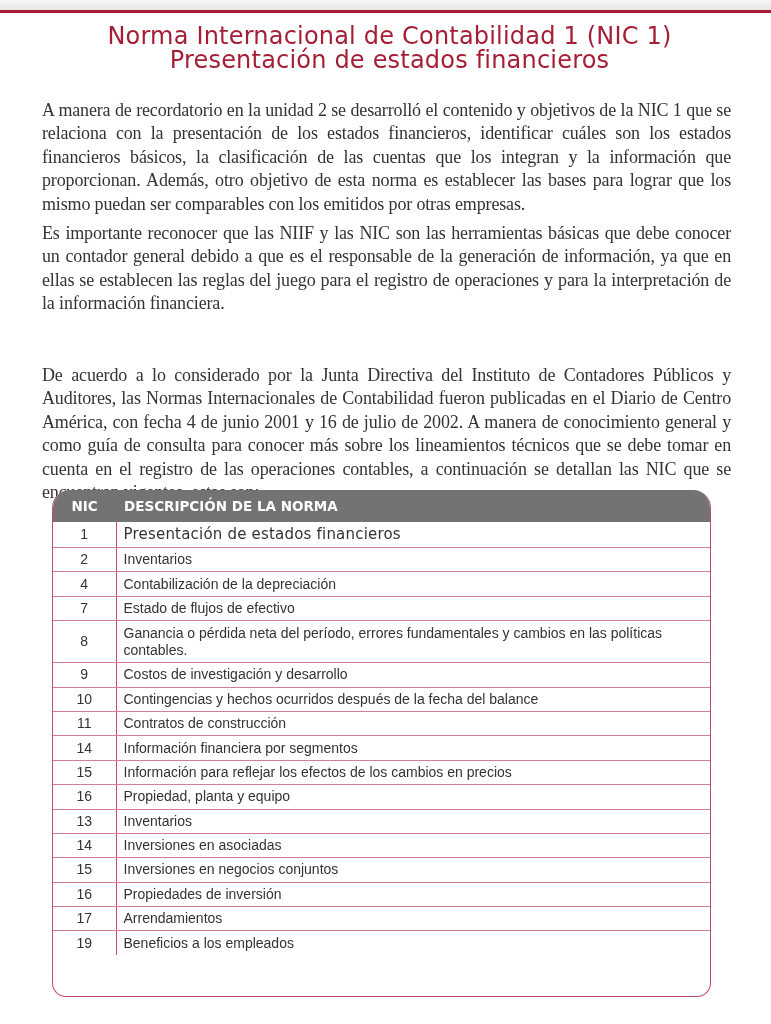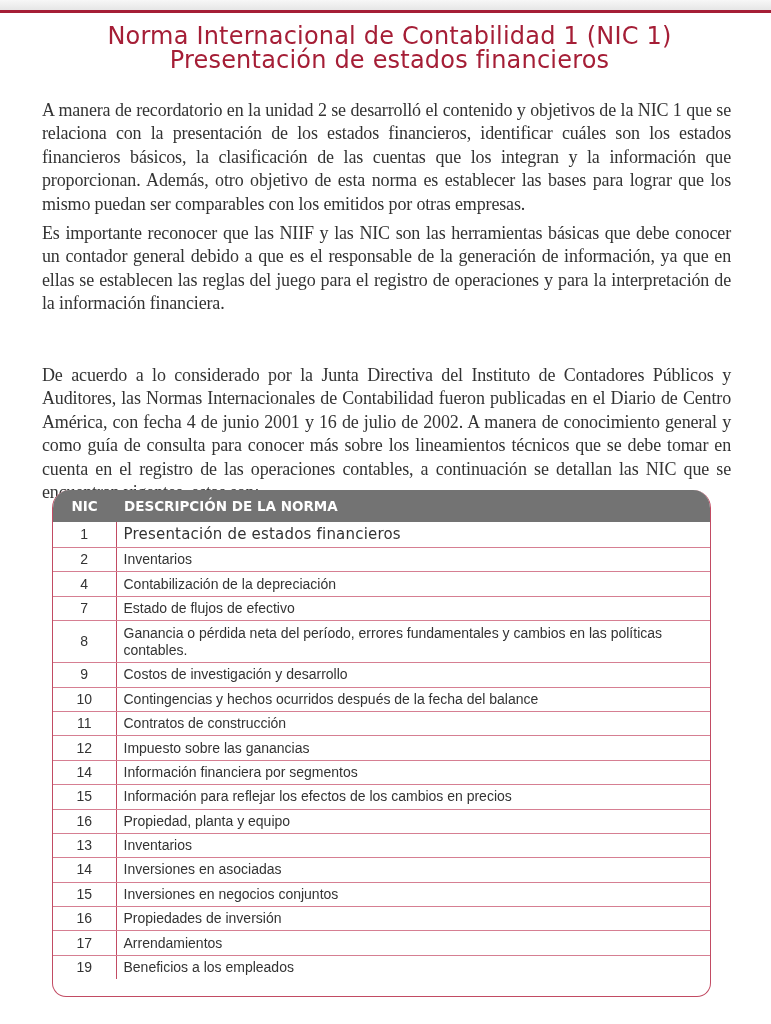--- a/index.html
+++ b/index.html
@@ -104,24 +104,20 @@
         </tr>
         <tr>
           <td class="c-nic">10</td>
           <td class="c-desc">Contingencias y hechos ocurridos después de la fecha del balance</td>
         </tr>
         <tr>
           <td class="c-nic">11</td>
           <td class="c-desc">Contratos de construcción</td>
         </tr>
         <tr>
-          <td class="c-nic">12</td>
-          <td class="c-desc">Impuesto sobre las ganancias</td>
-        </tr>
-        <tr>
           <td class="c-nic">14</td>
           <td class="c-desc">Información financiera por segmentos</td>
         </tr>
         <tr>
           <td class="c-nic">15</td>
           <td class="c-desc">Información para reflejar los efectos de los cambios en precios</td>
         </tr>
         <tr>
           <td class="c-nic">16</td>
           <td class="c-desc">Propiedad, planta y equipo</td>

